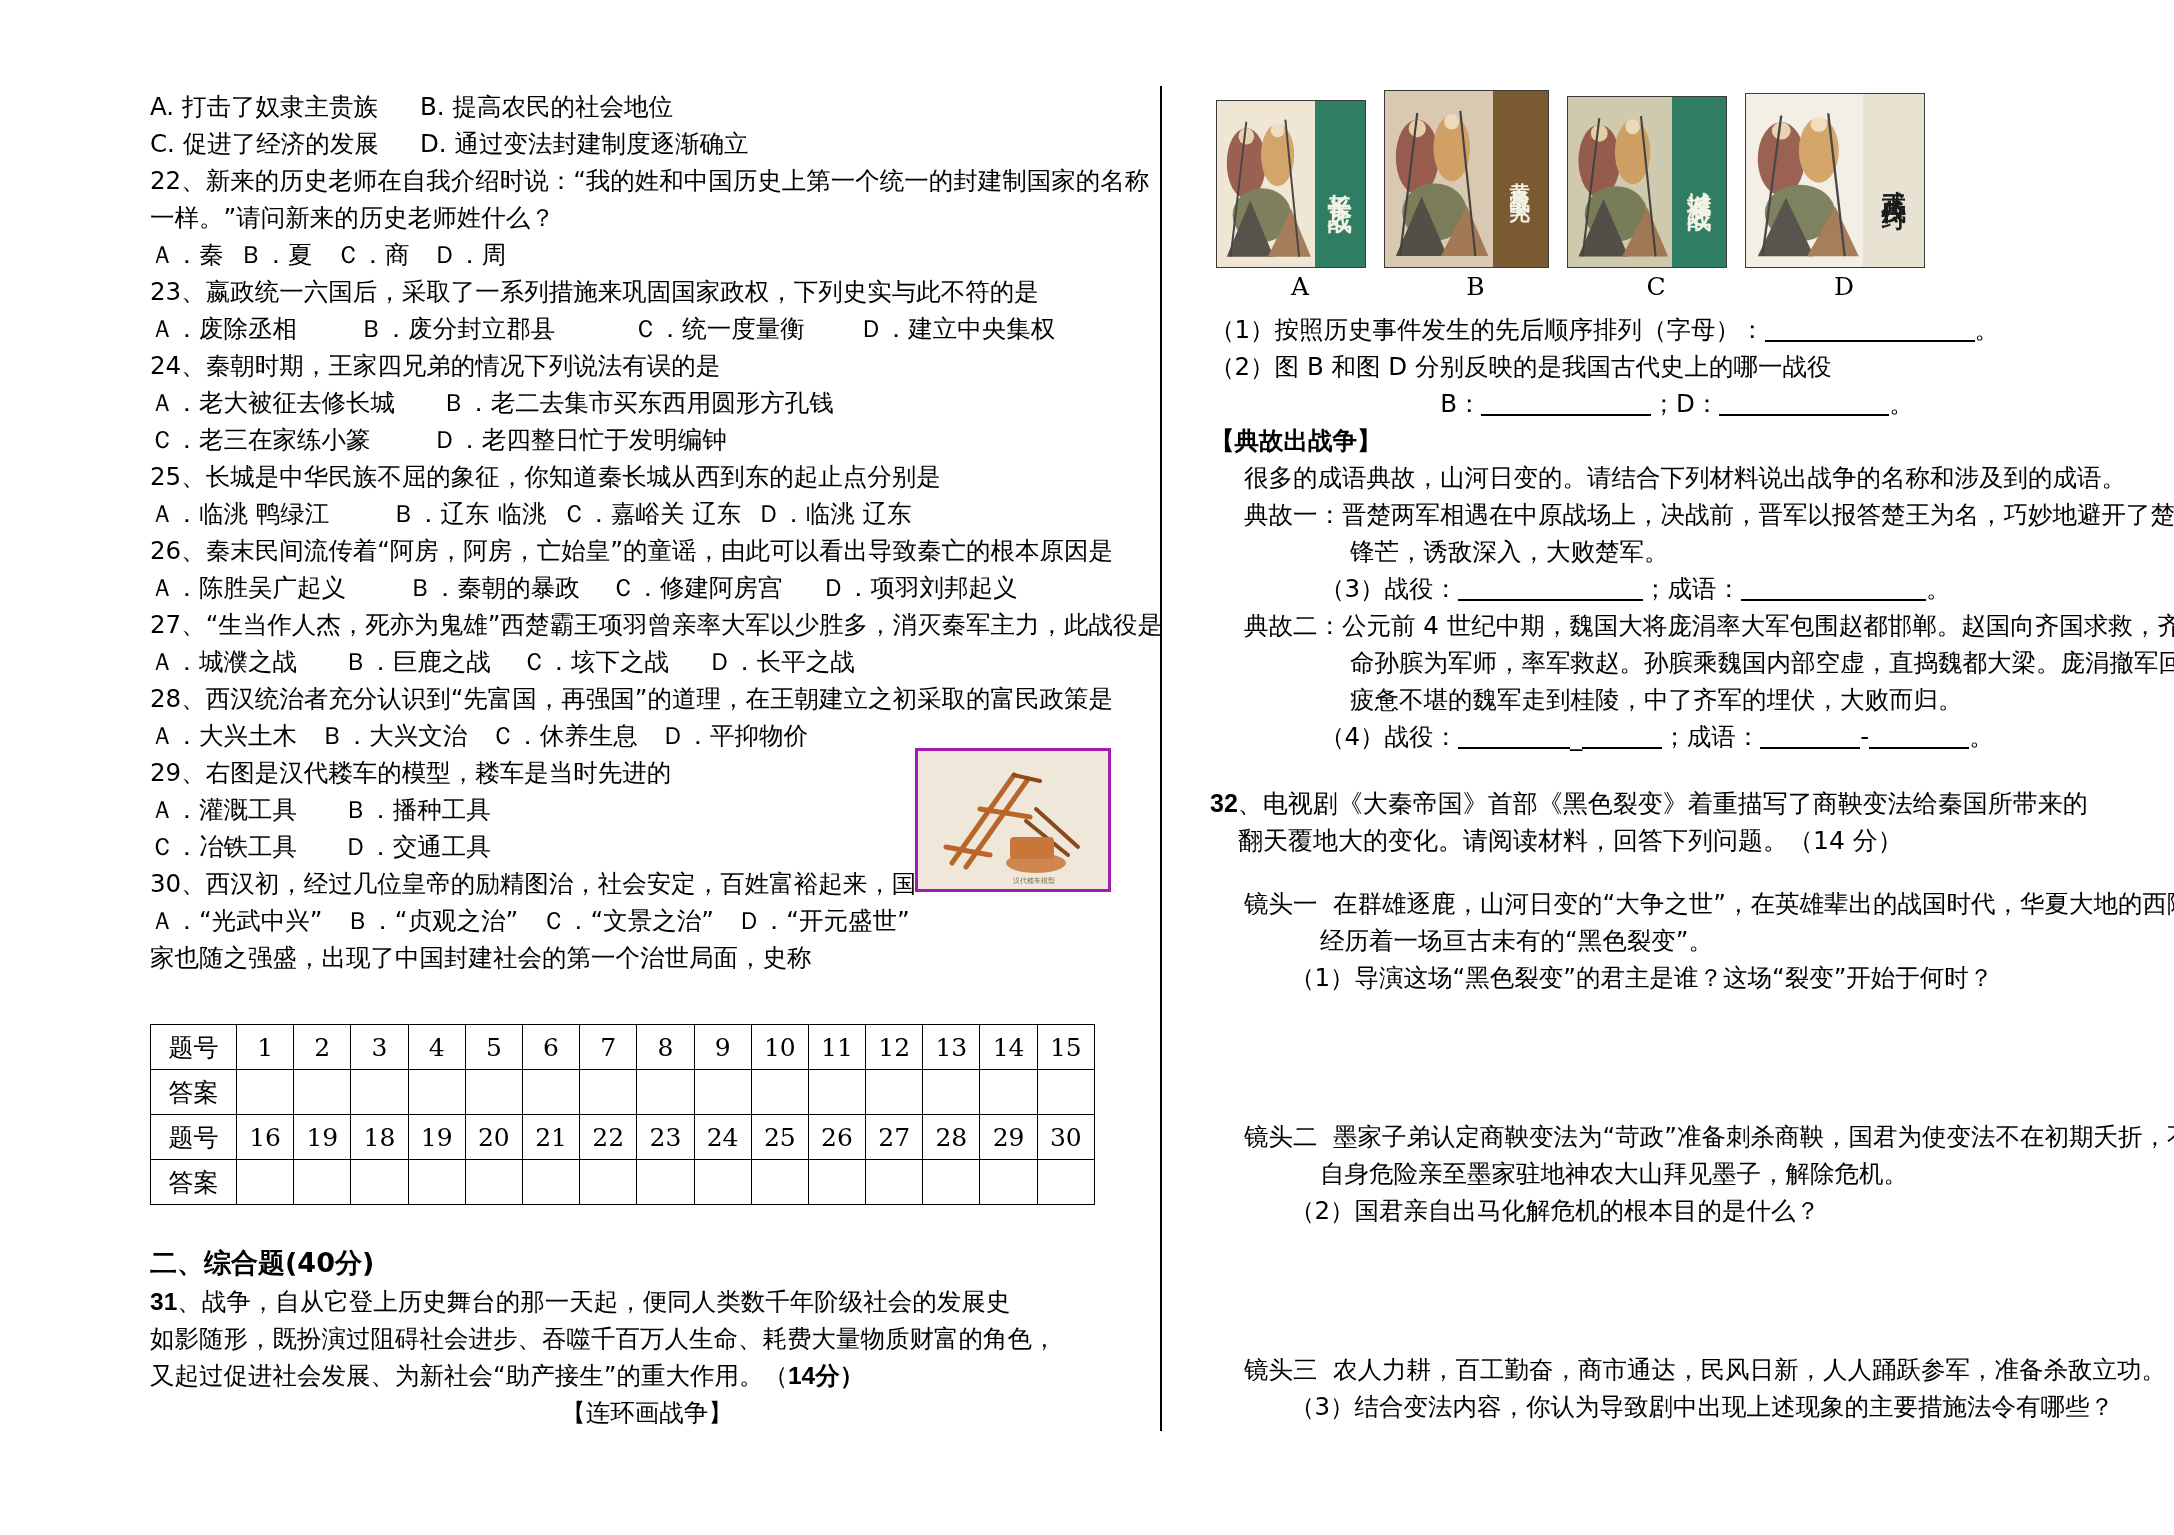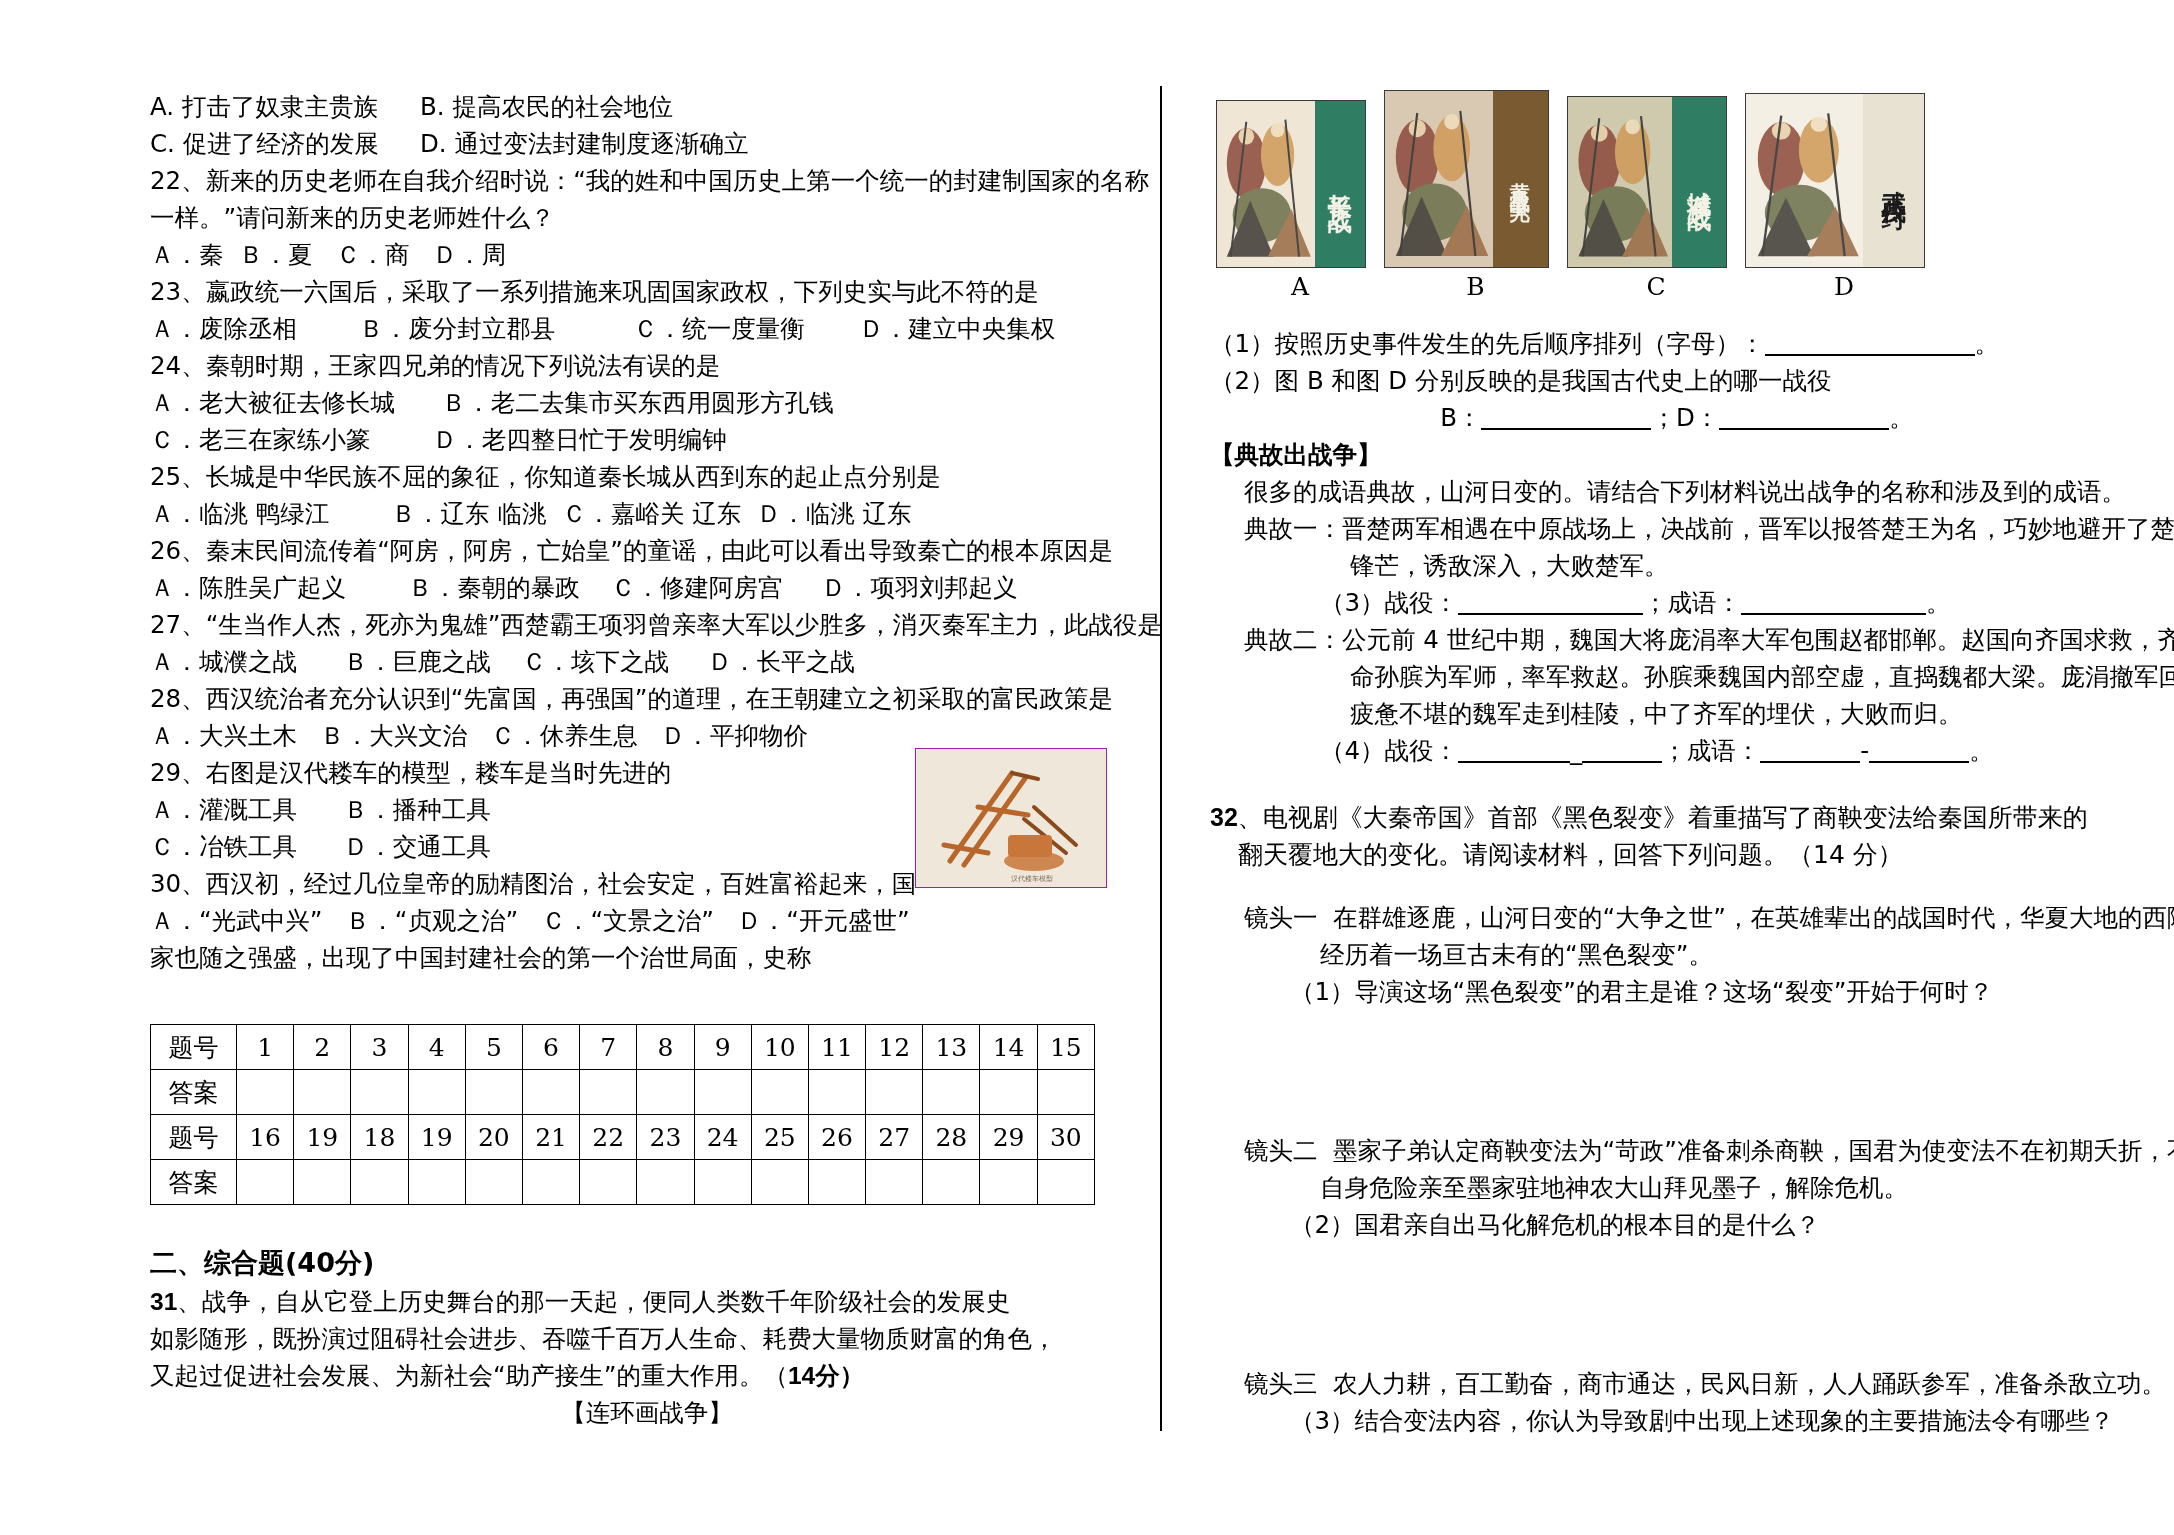--- a/index.html
+++ b/index.html
@@ -146,21 +146,21 @@
   .gap-lg { height: 96px; }
 
   
   .louche {
     position: absolute;
     left: 915px;
     top: 748px;
     width: 190px;
     height: 138px;
     background: #f2ece2;
-    border: 1px solid #a21caf;
+    border: 3px solid #a21caf;
     overflow: hidden;
   }
 </style>
 </head>
 <body>
 
 <div class="page">
 
   <div class="divider"></div>
 
@@ -392,21 +392,21 @@
           </div>
         </div>
       </div>
     <div class="img-letters" id="cover-letters">
         <span style="width: 168px;">A</span>
         <span style="width: 183px;">B</span>
         <span style="width: 178px;">C</span>
         <span style="width: 198px;">D</span>
       </div>
 
-    <div class="line" style="margin-top:24px"><span>（1）按照历史事件发生的先后顺序排列（字母）：</span><span class="blank" style="width:210px"></span><span>。</span></div>
+    <div class="line" style="margin-top:10px"><span>（1）按照历史事件发生的先后顺序排列（字母）：</span><span class="blank" style="width:210px"></span><span>。</span></div>
 
     <div class="line">（2）图 B 和图 D 分别反映的是我国古代史上的哪一战役</div>
     <div class="line indent1"><span>B：</span><span class="blank" style="width:170px"></span><span>；D：</span><span class="blank" style="width:170px"></span><span>。</span></div>
 
     <div class="line bold">【典故出战争】</div>
     <div class="line indent1">很多的成语典故，山河日变的。请结合下列材料说出战争的名称和涉及到的成语。</div>
 
     <div class="line indent1">典故一：晋楚两军相遇在中原战场上，决战前，晋军以报答楚王为名，巧妙地避开了楚军</div>
     <div class="line" style="padding-left:140px">锋芒，诱敌深入，大败楚军。</div>
     <div class="line" style="padding-left:110px"><span>（3）战役：</span><span class="blank" style="width:185px"></span><span>；成语：</span><span class="blank" style="width:185px"></span><span>。</span></div>

